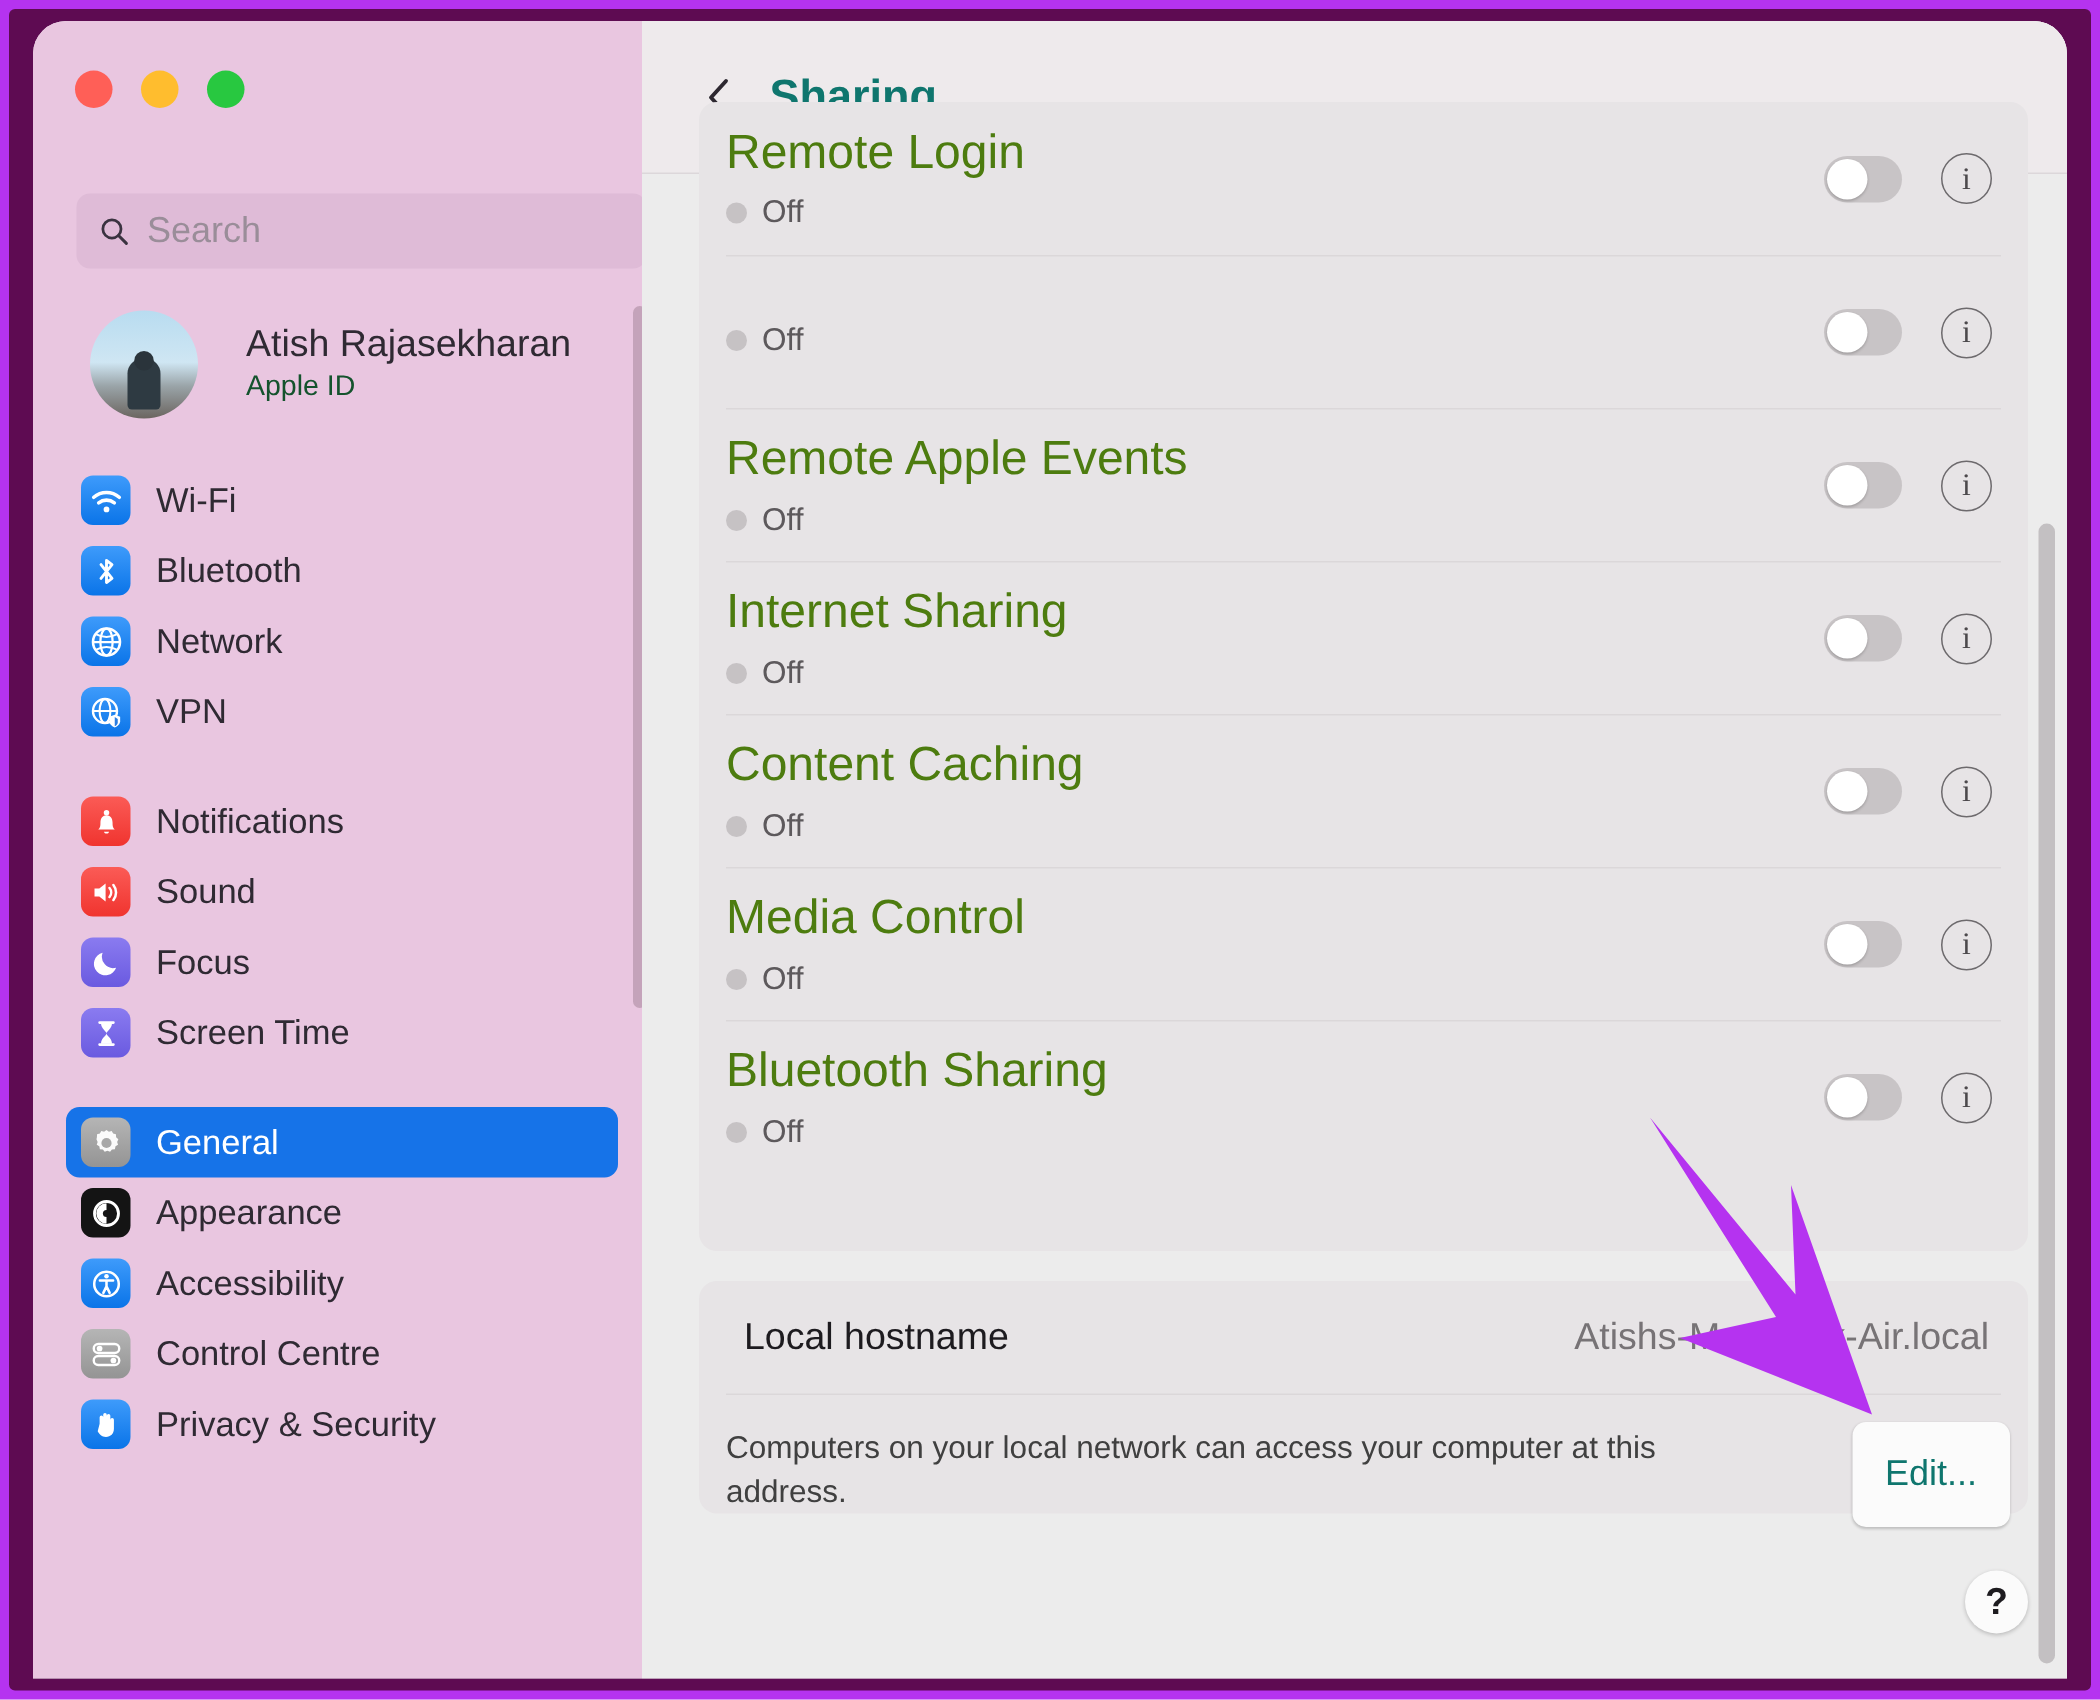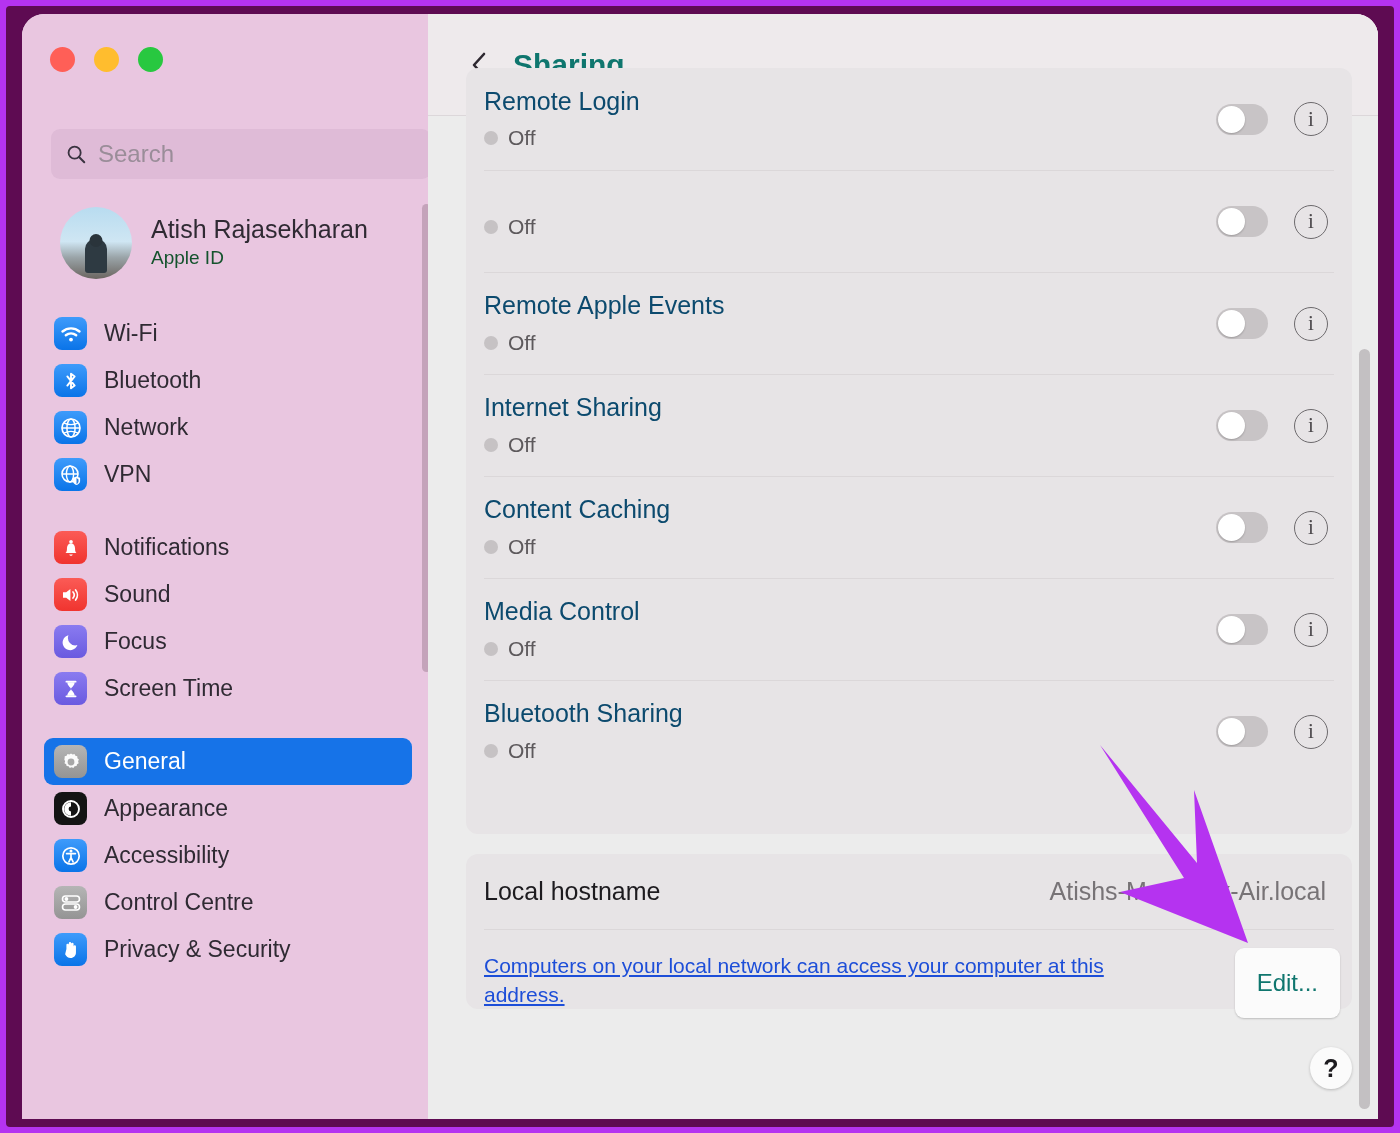--- a/index.html
+++ b/index.html
@@ -66,21 +66,21 @@
   #search-input {
     border: 0; outline: 0; background: transparent;
     font-family: "Liberation Sans", sans-serif;
     font-size: 24px; color: #3a3340; width: 300px;
   }
   #search-input::placeholder { color: #9a8d99; }
 
   #account {
     position: absolute;
     left: 38px; top: 193px;
-    display: flex; align-items: center; gap: 19px;
+    display: flex; align-items: center; gap: 32px;
   }
   #avatar {
     width: 72px; height: 72px; border-radius: 50%;
     overflow: hidden; flex: 0 0 72px;
     background: linear-gradient(#b8dcf0 0%, #cfe6f3 48%, #9aa4a8 70%, #6b6560 100%);
     position: relative;
   }
   #avatar .person {
     position: absolute; left: 50%; bottom: 6px;
     transform: translateX(-50%);
@@ -171,21 +171,21 @@
   #card-hostname { top: 738px; height: 155px; }
 
   .svc-row {
     position: relative;
     height: 102px;
     margin: 0 18px;
     display: flex; align-items: center;
   }
   .svc-row + .svc-row { border-top: 1px solid #dbd7d9; }
   .svc-text { flex: 1 1 auto; padding-left: 0; }
-  .svc-name { font-size: 25px; color: #0c4a6e; line-height: 1.1; }
+  .svc-name { font-size: 32px; color: #4d7c0f; line-height: 1.1; }
   .svc-status { display: flex; align-items: center; gap: 10px; margin-top: 11px; }
   .svc-dot { width: 14px; height: 14px; border-radius: 50%; background: #c6c2c4; }
   .svc-status-label { font-size: 21px; color: #5d595c; }
 
   .toggle {
     width: 52px; height: 31px; border-radius: 16px;
     background: #c8c4c6; position: relative;
     flex: 0 0 52px; margin-right: 26px;
     cursor: default;
   }
@@ -205,28 +205,28 @@
     cursor: default;
   }
 
   
   .host-row {
     position: relative; height: 76px;
     margin: 0 18px;
     display: flex; align-items: center; justify-content: space-between;
     border-bottom: 1px solid #dbd7d9;
   }
-  .host-label { font-size: 25px; color: #1d1b1f; }
+  .host-label { font-size: 25px; color: #1d1b1f; margin-left: 12px; }
   .host-value { font-size: 25px; color: #777376; padding-right: 8px; }
   .host-desc-row {
     position: relative;
     margin: 0 18px; padding-top: 22px;
     display: flex; align-items: flex-start; justify-content: space-between;
   }
-  .host-desc { font-size: 21px; color: #1d4ed8; line-height: 1.38; max-width: 690px; text-decoration: underline; }
+  .host-desc { font-size: 21px; color: #404040; line-height: 1.38; max-width: 690px; }
   #edit-btn {
     background: #fbfbfb;
     border: 0; border-radius: 9px;
     padding: 21px 22px;
     font-family: "Liberation Sans", sans-serif;
     font-size: 24px; color: #0f766e;
     box-shadow: 0 1px 2px rgba(0,0,0,.20);
     cursor: default;
     margin-right: -6px; margin-top: -4px;
   }

